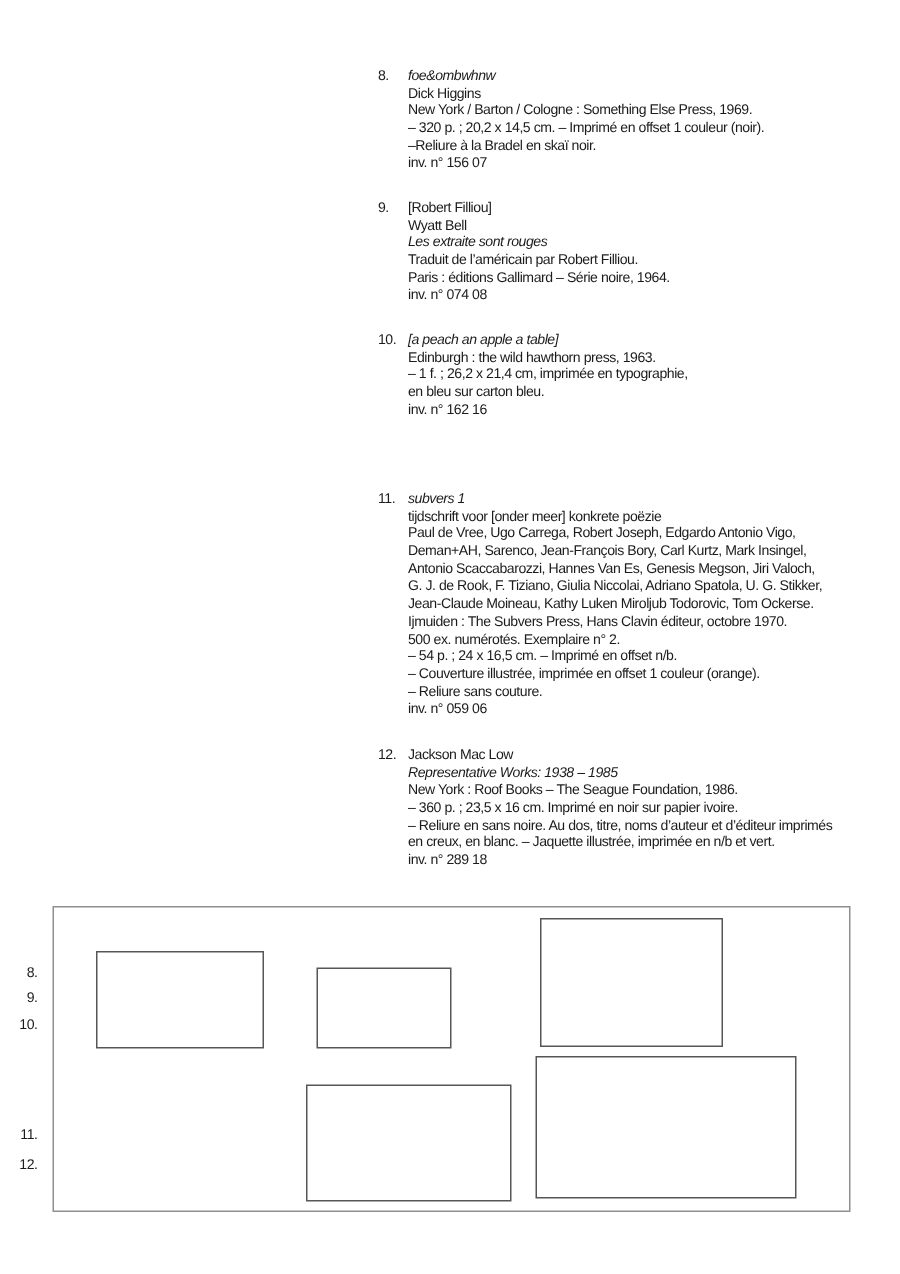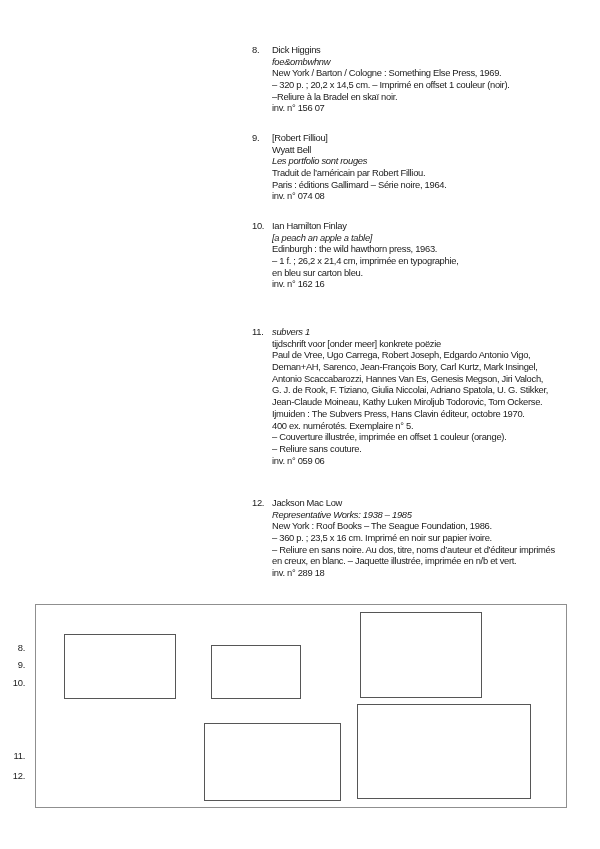--- a/index.html
+++ b/index.html
@@ -26,62 +26,62 @@
   }
 </style>
 </head>
 <body>
 
 <div class="page" style="background: rgb(255, 255, 255); color: rgb(27, 27, 27);">
   <section id="entry-list">
       <div class="entry" style="top: 44px;">
         <span class="num">8.</span>
         <div class="lines">
+          <div class="line italic">foe&amp;ombwhnw</div>
           <div class="line">Dick Higgins</div>
-          <div class="line italic">foe&amp;ombwhnw</div>
           <div class="line">New York / Barton / Cologne : Something Else Press, 1969.</div>
           <div class="line">– 320 p. ; 20,2 x 14,5 cm. – Imprimé en offset 1 couleur (noir).</div>
           <div class="line">–Reliure à la Bradel en skaï noir.</div>
           <div class="line">inv. n° 156 07</div>
         </div>
       </div>
       <div class="entry" style="top: 132px;">
         <span class="num">9.</span>
         <div class="lines">
           <div class="line">[Robert Filliou]</div>
           <div class="line">Wyatt Bell</div>
-          <div class="line italic">Les portfolio sont rouges</div>
+          <div class="line italic">Les extraite sont rouges</div>
           <div class="line">Traduit de l’américain par Robert Filliou.</div>
           <div class="line">Paris : éditions Gallimard – Série noire, 1964.</div>
           <div class="line">inv. n° 074 08</div>
         </div>
       </div>
       <div class="entry" style="top: 220px;">
         <span class="num">10.</span>
         <div class="lines">
-          <div class="line">Ian Hamilton Finlay</div>
           <div class="line italic">[a peach an apple a table]</div>
           <div class="line">Edinburgh : the wild hawthorn press, 1963.</div>
           <div class="line">– 1 f. ; 26,2 x 21,4 cm, imprimée en typographie,</div>
           <div class="line">en bleu sur carton bleu.</div>
           <div class="line">inv. n° 162 16</div>
         </div>
       </div>
       <div class="entry" style="top: 326px;">
         <span class="num">11.</span>
         <div class="lines">
           <div class="line italic">subvers 1</div>
           <div class="line">tijdschrift voor [onder meer] konkrete poëzie</div>
           <div class="line">Paul de Vree, Ugo Carrega, Robert Joseph, Edgardo Antonio Vigo,</div>
           <div class="line">Deman+AH, Sarenco, Jean-François Bory, Carl Kurtz, Mark Insingel,</div>
           <div class="line">Antonio Scaccabarozzi, Hannes Van Es, Genesis Megson, Jiri Valoch,</div>
           <div class="line">G. J. de Rook, F. Tiziano, Giulia Niccolai, Adriano Spatola, U. G. Stikker,</div>
           <div class="line">Jean-Claude Moineau, Kathy Luken Miroljub Todorovic, Tom Ockerse.</div>
           <div class="line">Ijmuiden : The Subvers Press, Hans Clavin éditeur, octobre 1970.</div>
-          <div class="line">400 ex. numérotés. Exemplaire n° 5.</div>
+          <div class="line">500 ex. numérotés. Exemplaire n° 2.</div>
+          <div class="line">– 54 p. ; 24 x 16,5 cm. – Imprimé en offset n/b.</div>
           <div class="line">– Couverture illustrée, imprimée en offset 1 couleur (orange).</div>
           <div class="line">– Reliure sans couture.</div>
           <div class="line">inv. n° 059 06</div>
         </div>
       </div>
       <div class="entry" style="top: 497px;">
         <span class="num">12.</span>
         <div class="lines">
           <div class="line">Jackson Mac Low</div>
           <div class="line italic">Representative Works: 1938 – 1985</div>

